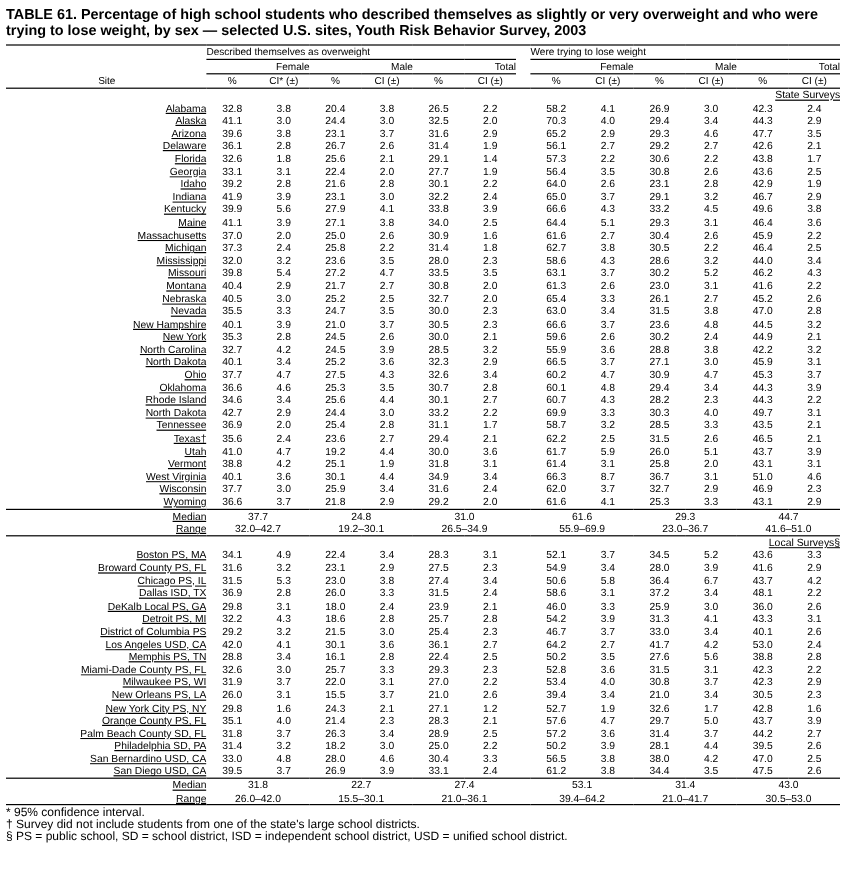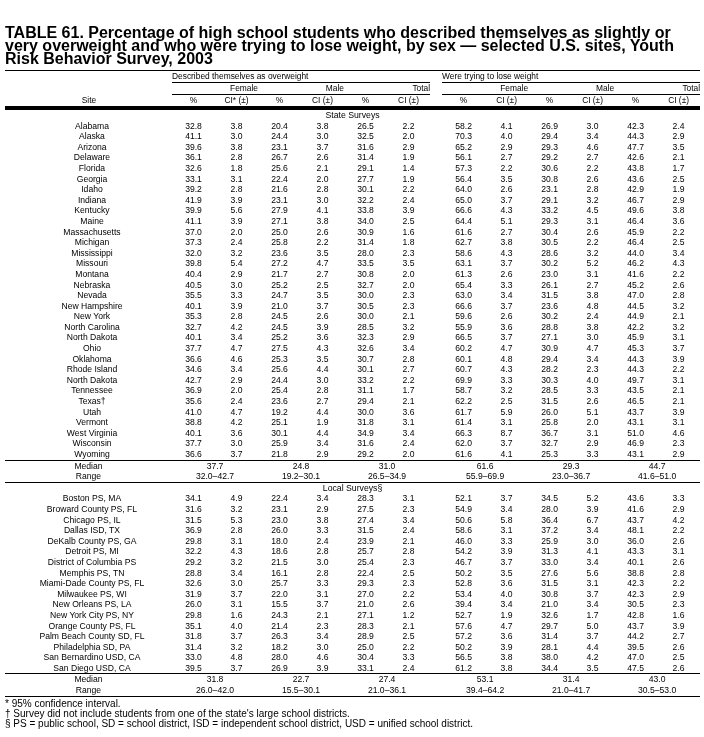--- a/index.html
+++ b/index.html
@@ -5,39 +5,39 @@
   * { margin:0; padding:0; box-sizing:border-box; }
   html,body { background:#fff; }
   body {
     width:704px; height:737px;
     font-family:"Liberation Sans", sans-serif;
     color:#000;
     overflow:hidden;
   }
   .page { padding:6px 4px 0 5px; }
   .title {
-    font-size:16px; font-weight:bold; line-height:13px;
-    margin-bottom:5px; letter-spacing:0;margin-top:20px;
+    font-size:12px; font-weight:bold; line-height:13px;
+    margin-bottom:5px; letter-spacing:0;
   }
   table {
     width:695px; border-collapse:collapse; table-layout:fixed;
     border-top:1px solid #000;
   }
   th, td { font-weight:normal; vertical-align:bottom; }
   thead th { font-size:8.4px; line-height:11px; height:12px; white-space:nowrap; }
   th.group { border-bottom:1px solid #000; text-align:left; }
   th.pair { border-bottom:1px solid #000; text-align:right; }
-  tr.colhead-row th { border-bottom:4px solid #000000; text-align:center; }
+  tr.colhead-row th { border-bottom:1px solid #000000; text-align:center; }
   th.site-label { text-align:left; vertical-align:bottom; padding-left:1px; }
   tbody td {
     font-size:8.6px; line-height:10.6px; height:10.6px;
     white-space:nowrap; overflow:hidden; padding:0;
   }
   td.section-label { font-size:8.7px; }
-  td.site { text-align:center; }
+  td.site { text-align:right;text-decoration:underline; }
   td.site.indent { padding-left:7px; }
   td.num { text-align:center; }
   tr.median-row td { border-top:1px solid #000; }
   tr.range-row td { border-bottom:1px solid #000; }
   .footnotes { margin-top:2px; width:695px; }
   .footnote { font-size:10px; line-height:10px; }
 </style>
 </head>
 <body>
 
@@ -692,21 +692,21 @@
           <td class="num">2.4</td>
           <td class="gap"></td>
           <td class="num">58.6</td>
           <td class="num">3.1</td>
           <td class="num">37.2</td>
           <td class="num">3.4</td>
           <td class="num">48.1</td>
           <td class="num">2.2</td>
         </tr>
         <tr>
-          <td class="site indent">DeKalb County PS, GA</td>
+          <td class="site indent">DeKalb Local PS, GA</td>
           <td class="num">29.8</td>
           <td class="num">3.1</td>
           <td class="num">18.0</td>
           <td class="num">2.4</td>
           <td class="num">23.9</td>
           <td class="num">2.1</td>
           <td class="gap"></td>
           <td class="num">46.0</td>
           <td class="num">3.3</td>
           <td class="num">25.9</td>
@@ -738,20 +738,36 @@
           <td class="num">3.0</td>
           <td class="num">25.4</td>
           <td class="num">2.3</td>
           <td class="gap"></td>
           <td class="num">46.7</td>
           <td class="num">3.7</td>
           <td class="num">33.0</td>
           <td class="num">3.4</td>
           <td class="num">40.1</td>
           <td class="num">2.6</td>
+        </tr>
+        <tr>
+          <td class="site indent">Los Angeles USD, CA</td>
+          <td class="num">42.0</td>
+          <td class="num">4.1</td>
+          <td class="num">30.1</td>
+          <td class="num">3.6</td>
+          <td class="num">36.1</td>
+          <td class="num">2.7</td>
+          <td class="gap"></td>
+          <td class="num">64.2</td>
+          <td class="num">2.7</td>
+          <td class="num">41.7</td>
+          <td class="num">4.2</td>
+          <td class="num">53.0</td>
+          <td class="num">2.4</td>
         </tr>
         <tr>
           <td class="site indent">Memphis PS, TN</td>
           <td class="num">28.8</td>
           <td class="num">3.4</td>
           <td class="num">16.1</td>
           <td class="num">2.8</td>
           <td class="num">22.4</td>
           <td class="num">2.5</td>
           <td class="gap"></td>

